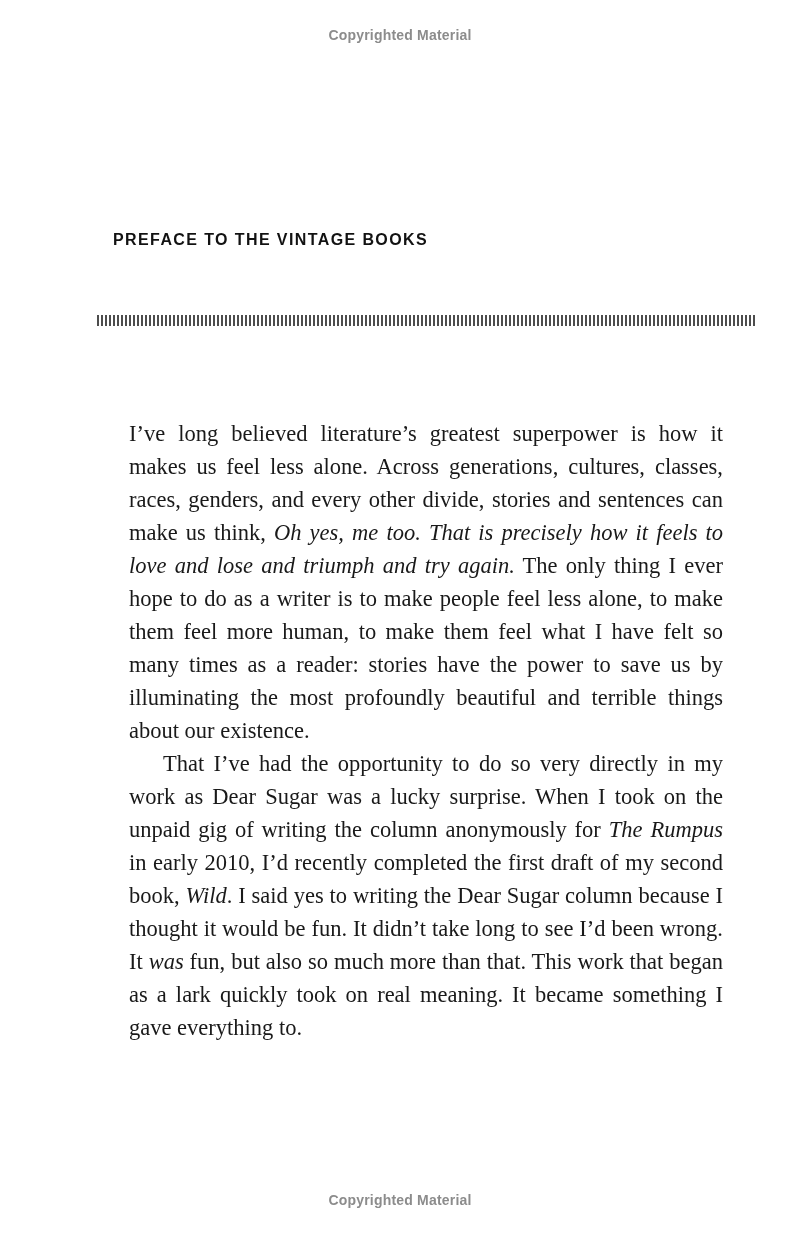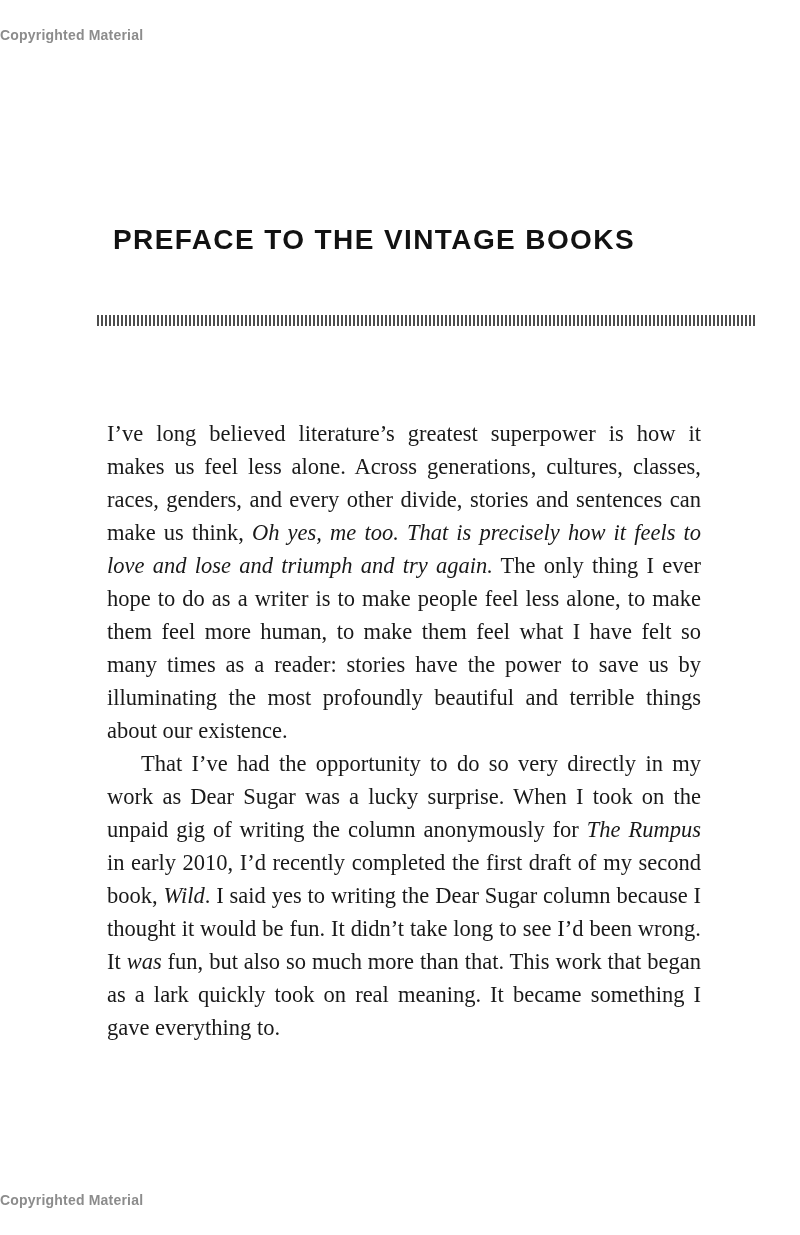--- a/index.html
+++ b/index.html
@@ -12,36 +12,37 @@
     width: 800px;
     height: 1235px;
     background: var(--background, #ffffff);
     overflow: hidden;
     font-family: "Liberation Serif", serif;
   }
   .notice {
     position: absolute;
     left: 0;
     width: 100%;
+    text-align: center;
     font-family: "Liberation Sans", sans-serif;
     font-size: 14px;
     font-weight: bold;
     letter-spacing: 0.2px;
     color: var(--notice_gray, #8c8c8c);
   }
   .notice.top { top: 27px; }
   .notice.bottom { top: 1192px; }
   .heading {
     position: absolute;
     left: 113px;
     top: 229px;
     margin: 0;
     font-family: "Liberation Sans", sans-serif;
     font-weight: bold;
-    font-size: 28px;
+    font-size: 16px;
     line-height: 22px;
     letter-spacing: 1.4px;
     color: var(--heading_black, #121212);
     white-space: nowrap;
   }
   .h-line2 {
     margin-top: 24px;
     margin-left: 53px;
   }
   .tick-rule {
@@ -53,21 +54,21 @@
     background: repeating-linear-gradient(
       90deg,
       var(--rule_gray, #4d4d4d) 0px,
       var(--rule_gray, #4d4d4d) 2px,
       transparent 2px,
       transparent 4px
     );
   }
   .body-text {
     position: absolute;
-    left: 107px;
+    left: 129px;
     top: 417px;
     width: 594px;
     font-size: 22.5px;
     line-height: 33px;
     text-align: justify;
     color: var(--body_black, #191919);
   }
   .body-text p {
     margin: 0;
     padding: 0;

